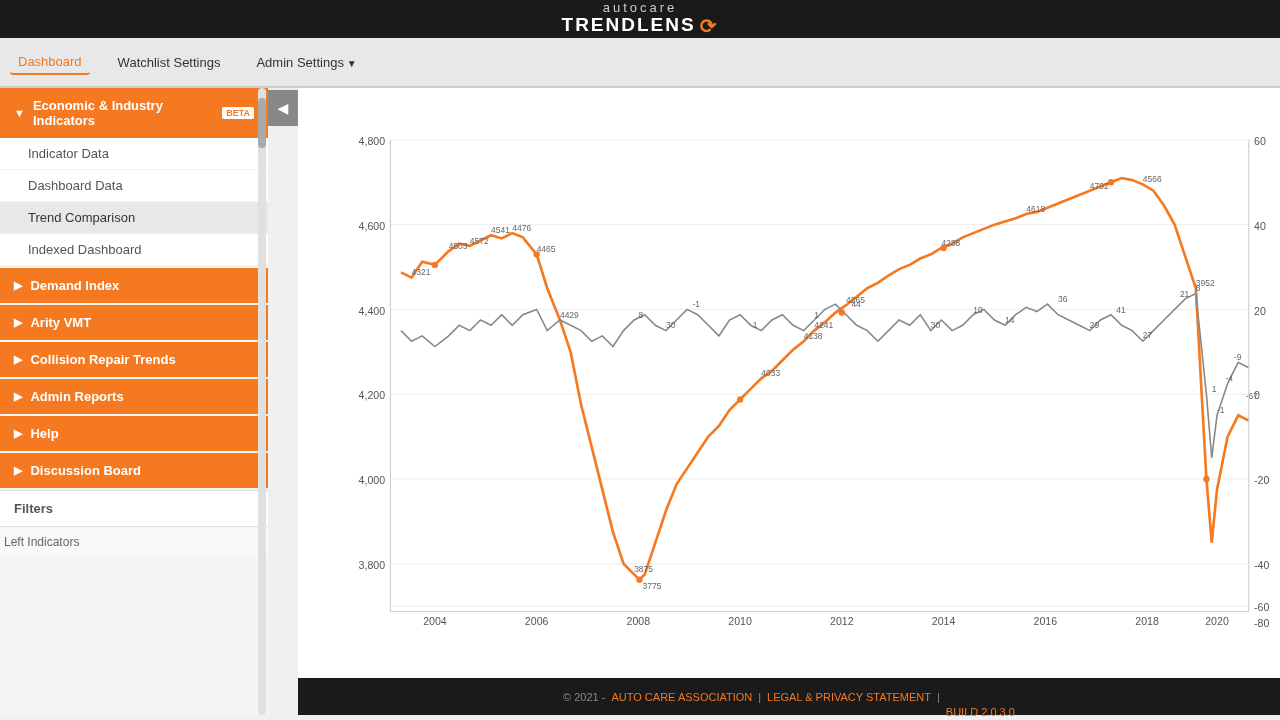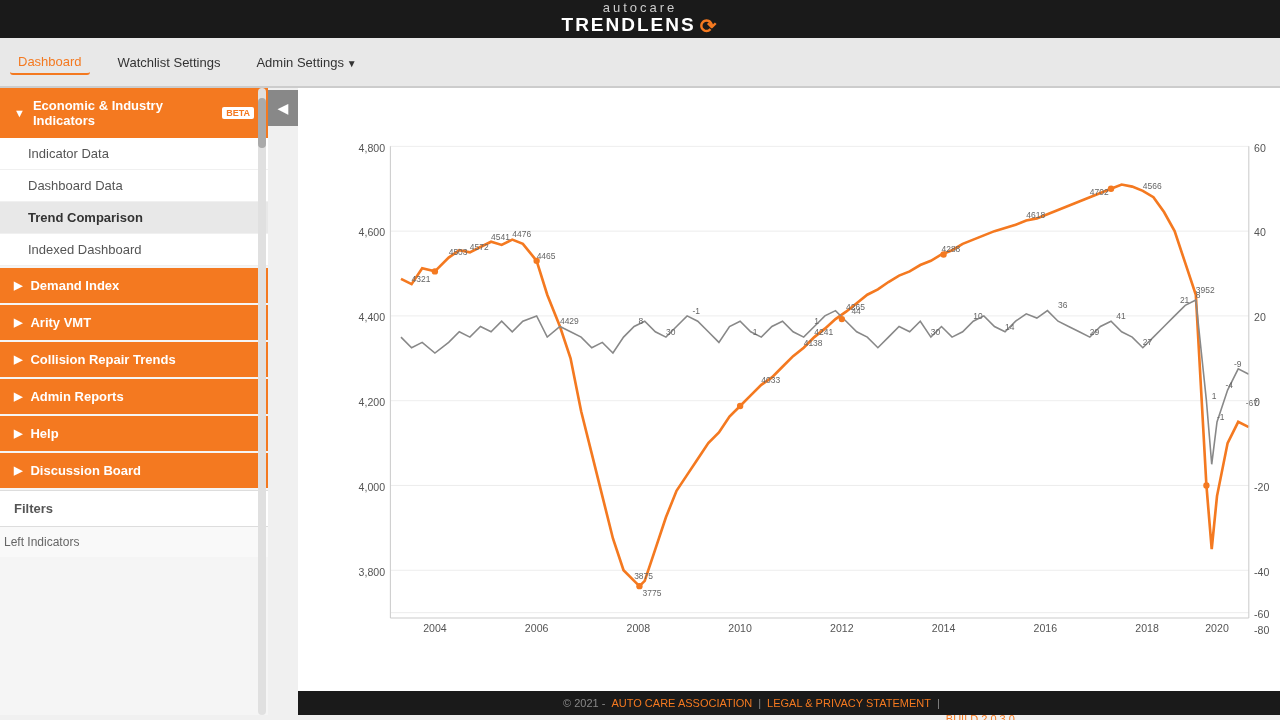--- a/index.html
+++ b/index.html
@@ -89,21 +89,21 @@
     .sidebar-sub-item {
       padding: 8px 14px 8px 28px;
       font-size: 13px;
       color: #555;
       cursor: pointer;
       border-bottom: 1px solid #f0f0f0;
     }
     .sidebar-sub-item.active {
       background: #e8e8e8;
       color: #333;
-      font-weight: bold;
+      font-weight: normal;
     }
 
     
     .filters-section {
       padding: 10px 14px;
       font-size: 13px;
       font-weight: bold;
       color: #555;
       border-top: 1px solid #ddd;
       background: #fff;
@@ -159,21 +159,21 @@
 
     svg.chart {
       width: 100%;
       height: 100%;
     }
 
     
     .footer {
       background: #1a1a1a;
       color: #888;
-      height: 24px;
+      height: 37px;
       display: flex;
       align-items: center;
       justify-content: center;
       font-size: 11px;
       gap: 6px;
     }
     .footer a { color: #f47920; text-decoration: none; }
 
     .sidebar-right-panel {
       display: flex;

